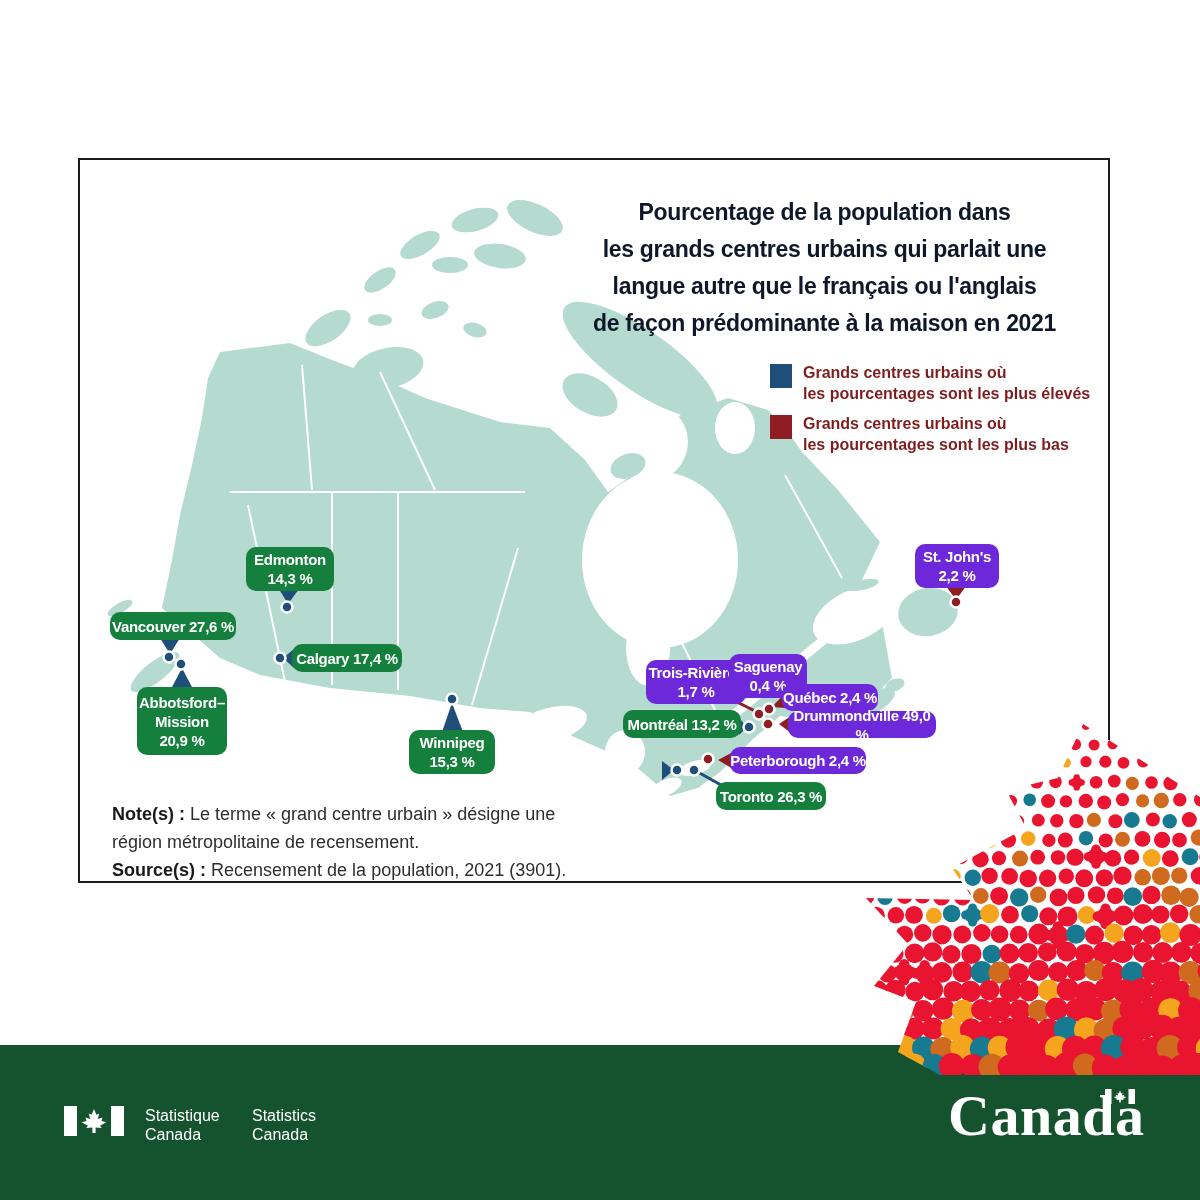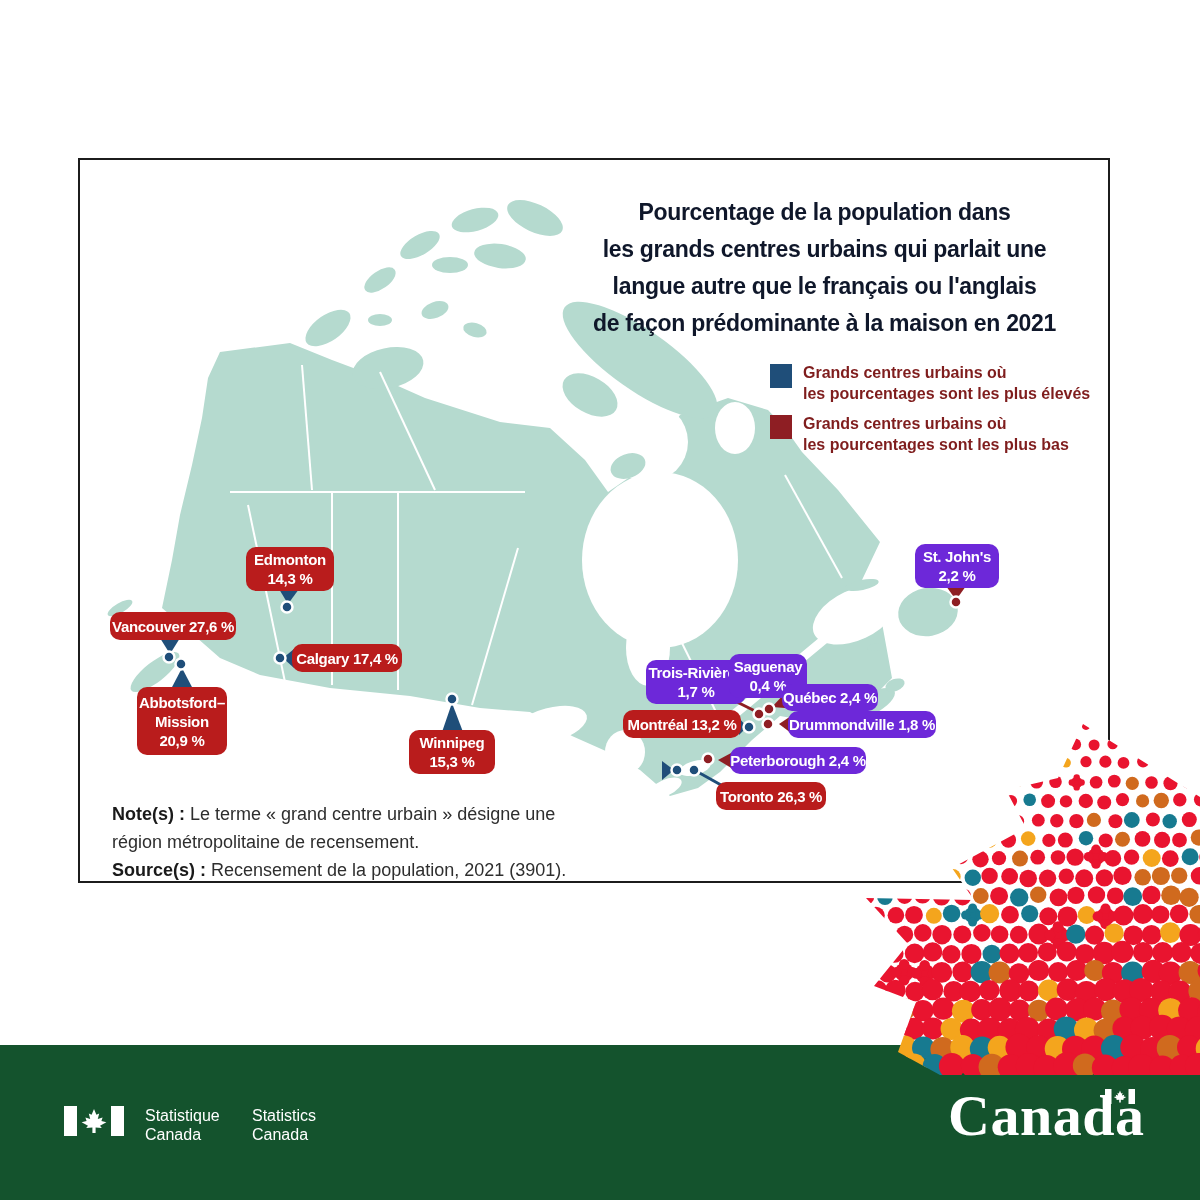--- a/index.html
+++ b/index.html
@@ -27,21 +27,21 @@
 
   
   #overlay{position:absolute;left:0;top:0;z-index:3;}
 
   
   #annotations{position:absolute;inset:0;z-index:4;pointer-events:none;}
   .callout{position:absolute;display:flex;align-items:center;justify-content:center;
            color:#ffffff;font-weight:bold;font-size:15px;line-height:19px;
            text-align:center;border-radius:10px;white-space:pre-line;
            letter-spacing:-0.3px;}
-  .callout.high{background:#b91c1c;}
+  .callout.high{background:#15803d;}
   .callout.low{background:#6d28d9;}
 
   
   .notes{position:absolute;left:112px;top:800px;width:470px;z-index:4;
          font-size:18px;line-height:28px;color:#2e2e2e;white-space:pre-line;}
   .notes b{color:#1a1a1a;}
 
   
   .footer-bar{position:absolute;left:0;top:1045px;width:1200px;height:155px;
               background:#14532d;z-index:2;}
@@ -189,21 +189,21 @@
       <div class="callout high" style="left: 292px; top: 644px; width: 110px; height: 28px;">Calgary 17,4 %</div>
       <div class="callout high" style="left: 409px; top: 730px; width: 86px; height: 44px;">Winnipeg
 15,3 %</div>
       <div class="callout high" style="left: 716px; top: 782px; width: 110px; height: 28px;">Toronto 26,3 %</div>
       <div class="callout high" style="left: 623px; top: 710px; width: 118px; height: 28px;">Montréal 13,2 %</div>
       <div class="callout low" style="left: 646px; top: 660px; width: 100px; height: 44px;">Trois-Rivières
 1,7 %</div>
       <div class="callout low" style="left: 729px; top: 617px; width: 78px; height: 44px; margin-top: 37px;">Saguenay
 0,4 %</div>
       <div class="callout low" style="left: 782px; top: 684px; width: 96px; height: 27px;">Québec 2,4 %</div>
-      <div class="callout low" style="left: 788px; top: 711px; width: 148px; height: 27px;">Drummondville 1,8 %</div>
+      <div class="callout low" style="left: 788px; top: 711px; width: 148px; height: 27px;">Drummondville 49,0 %</div>
       <div class="callout low" style="left: 730px; top: 747px; width: 136px; height: 27px;">Peterborough 2,4 %</div>
       <div class="callout low" style="left: 915px; top: 544px; width: 84px; height: 44px;">St. John's
 2,2 %</div>
     </div>
 
   <div class="notes"><b>Note(s) :</b><span> Le terme « grand centre urbain » désigne une
 région métropolitaine de recensement.</span>
 <b>Source(s) :</b><span> Recensement de la population, 2021 (3901).</span></div>
 
   <div class="footer-bar">

